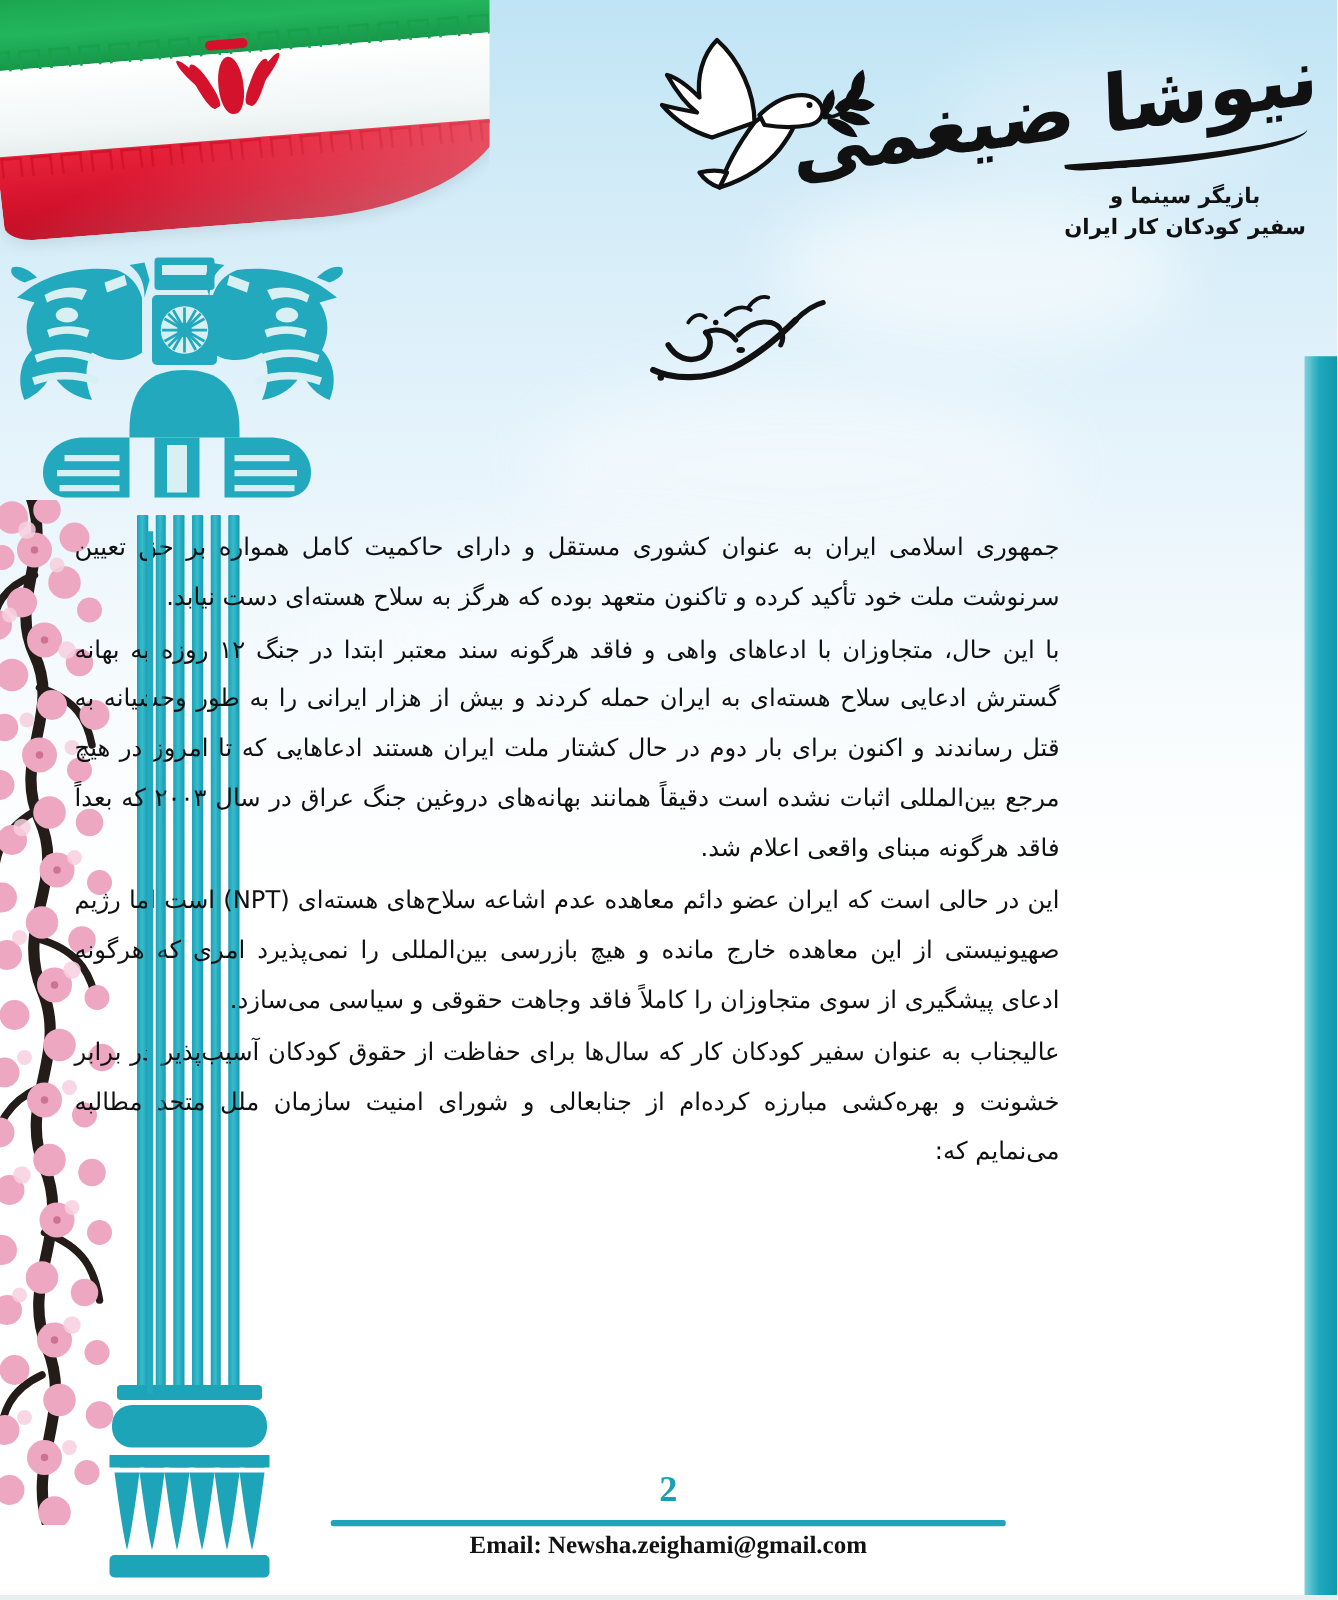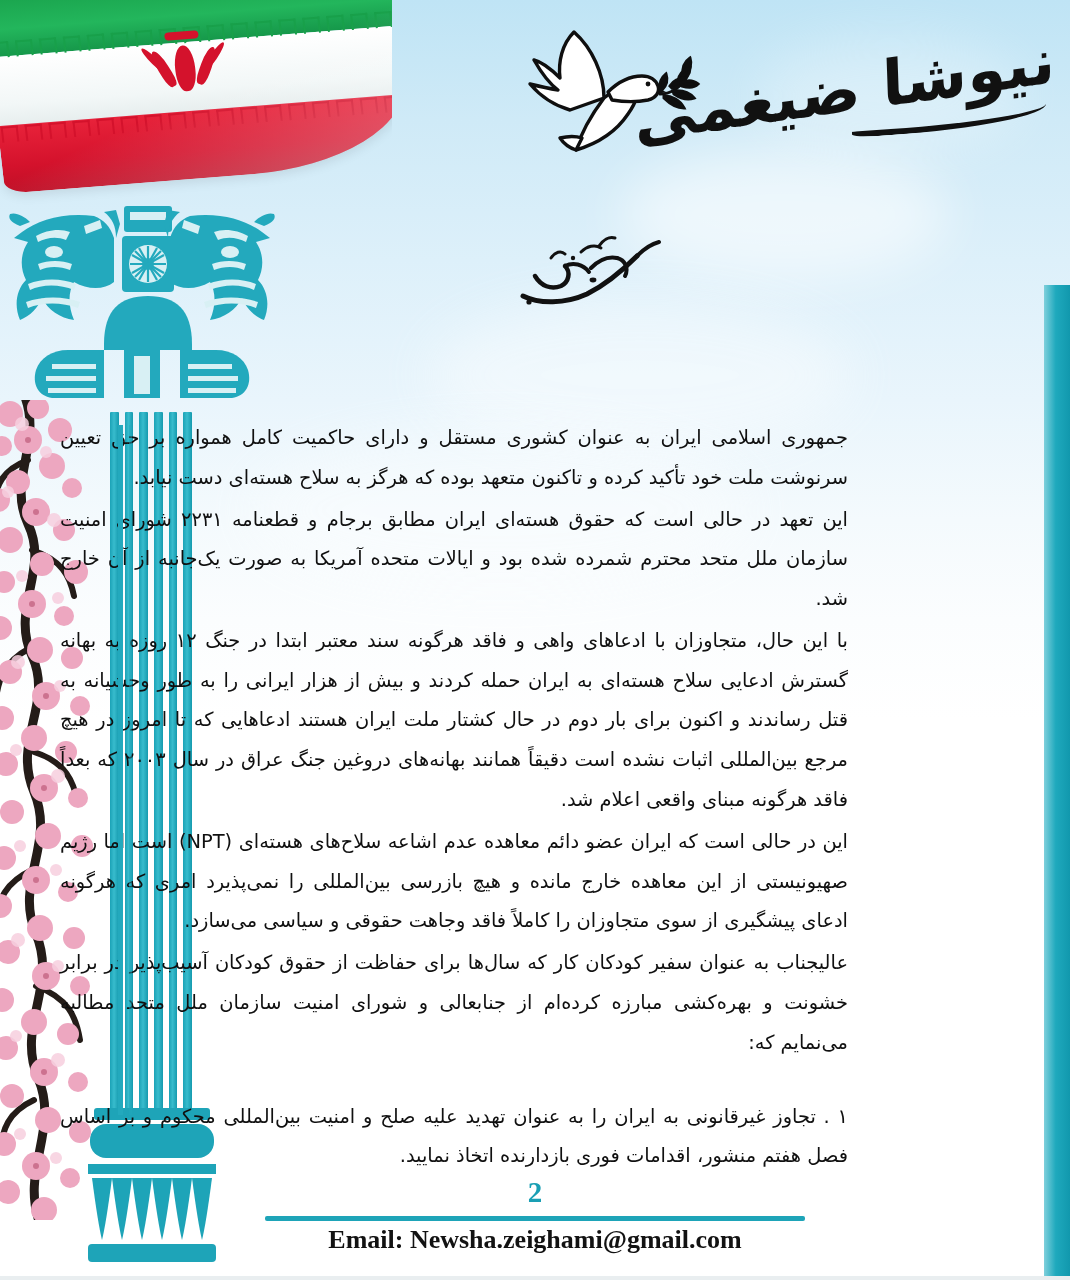--- a/index.html
+++ b/index.html
@@ -152,21 +152,21 @@
     font-size:29px;font-weight:700;color:#1a9fb4;line-height:1;
   }
   .footer-rule{
     position:absolute;left:50%;transform:translateX(-50%);top:38px;
     width:540px;height:5px;background:#1ea4b8;border-radius:2px;
   }
   .footer-email{
     position:absolute;left:50%;transform:translateX(-50%);top:47px;
     direction:ltr;
     font-family:"Liberation Serif","DejaVu Serif",serif;
-    font-size:26px;font-weight:700;color:#121212;white-space:nowrap;
+    font-size:20px;font-weight:700;color:#121212;white-space:nowrap;
   }
   .bottom-edge{position:absolute;left:0;bottom:0;width:1070px;height:4px;background:#e9eef0;}
 </style>
 </head>
 <body>
 
 <div class="page">
 
   <div class="cloud c1"></div>
   <div class="cloud c2"></div>
@@ -477,20 +477,24 @@
         <path d="M162 76 C168 80 176 82 182 80 C177 74 169 72 161 73 Z"></path>
         <path d="M152 80 C158 86 166 90 172 90 C168 82 160 78 152 78 Z"></path>
         <path d="M150 72 C154 68 156 62 154 56 C149 60 147 66 148 72 Z"></path>
       </g>
     </svg>
   </div>
 
   <div class="logo">
     <span class="logo-script">نیوشا ضیغمی</span>
     <div class="logo-swash"></div>
+    <div class="logo-sub">
+      <div>بازیگر سینما و</div>
+      <div>سفیر کودکان کار ایران</div>
+    </div>
   </div>
 
   <div class="bism" title="بسمه تعالی">
     <svg viewBox="0 0 190 96" xmlns="http://www.w3.org/2000/svg">
       <g fill="none" stroke="#111" stroke-linecap="round" stroke-linejoin="round">
         <path d="M28 74 C44 82 70 82 92 72 C112 62 128 48 142 34" stroke-width="5"></path>
         <path d="M142 34 C150 26 156 22 164 20" stroke-width="4"></path>
         <path d="M40 54 C46 64 56 68 66 64 C74 60 76 50 70 44" stroke-width="4.5"></path>
         <path d="M70 44 C78 40 88 42 94 50" stroke-width="4"></path>
         <path d="M96 46 C104 38 112 34 122 36" stroke-width="4"></path>
@@ -502,27 +506,25 @@
       <g fill="#111">
         <circle cx="34" cy="80" r="2.6"></circle>
         <circle cx="78" cy="36" r="2.2"></circle>
         <ellipse cx="98" cy="58" rx="3.4" ry="2.4"></ellipse>
       </g>
     </svg>
   </div>
 
   <div class="body-text">
     <p>جمهوری اسلامی ایران به عنوان کشوری مستقل و دارای حاکمیت کامل همواره بر حق تعیین سرنوشت ملت خود تأکید کرده و تاکنون متعهد بوده که هرگز به سلاح هسته‌ای دست نیابد.</p>
-    <p>این تعهد در حالی است که حقوق هسته‌ای ایران مطابق برجام و قطعنامه ۲۲۳۱ شورای امنیت سازمان ملل متحد محترم شمرده شده بود و ایالات متحده آمریکا به صورت یک‌جانبه از آن خارج شد.</p>
     <p>با این حال، متجاوزان با ادعاهای واهی و فاقد هرگونه سند معتبر ابتدا در جنگ ۱۲ روزه به بهانه گسترش ادعایی سلاح هسته‌ای به ایران حمله کردند و بیش از هزار ایرانی را به طور وحشیانه به قتل رساندند و اکنون برای بار دوم در حال کشتار ملت ایران هستند ادعاهایی که تا امروز در هیچ مرجع بین‌المللی اثبات نشده است دقیقاً همانند بهانه‌های دروغین جنگ عراق در سال ۲۰۰۳ که بعداً فاقد هرگونه مبنای واقعی اعلام شد.</p>
     <p>این در حالی است که ایران عضو دائم معاهده عدم اشاعه سلاح‌های هسته‌ای (NPT) است اما رژیم صهیونیستی از این معاهده خارج مانده و هیچ بازرسی بین‌المللی را نمی‌پذیرد امری که هرگونه ادعای پیشگیری از سوی متجاوزان را کاملاً فاقد وجاهت حقوقی و سیاسی می‌سازد.</p>
     <p>عالیجناب به عنوان سفیر کودکان کار که سال‌ها برای حفاظت از حقوق کودکان آسیب‌پذیر در برابر خشونت و بهره‌کشی مبارزه کرده‌ام از جنابعالی و شورای امنیت سازمان ملل متحد مطالبه می‌نمایم که:</p>
 
     <div class="demands">
-      <p>۱ . تجاوز غیرقانونی به ایران را به عنوان تهدید علیه صلح و امنیت بین‌المللی محکوم و بر اساس فصل هفتم منشور، اقدامات فوری بازدارنده اتخاذ نمایید.</p>
     </div>
   </div>
 
   <div class="right-bar"></div>
 
   <div class="left-rule lr1"></div>
   <div class="left-rule lr2"></div>
 
   <div class="footer">
     <div class="page-num">2</div>

